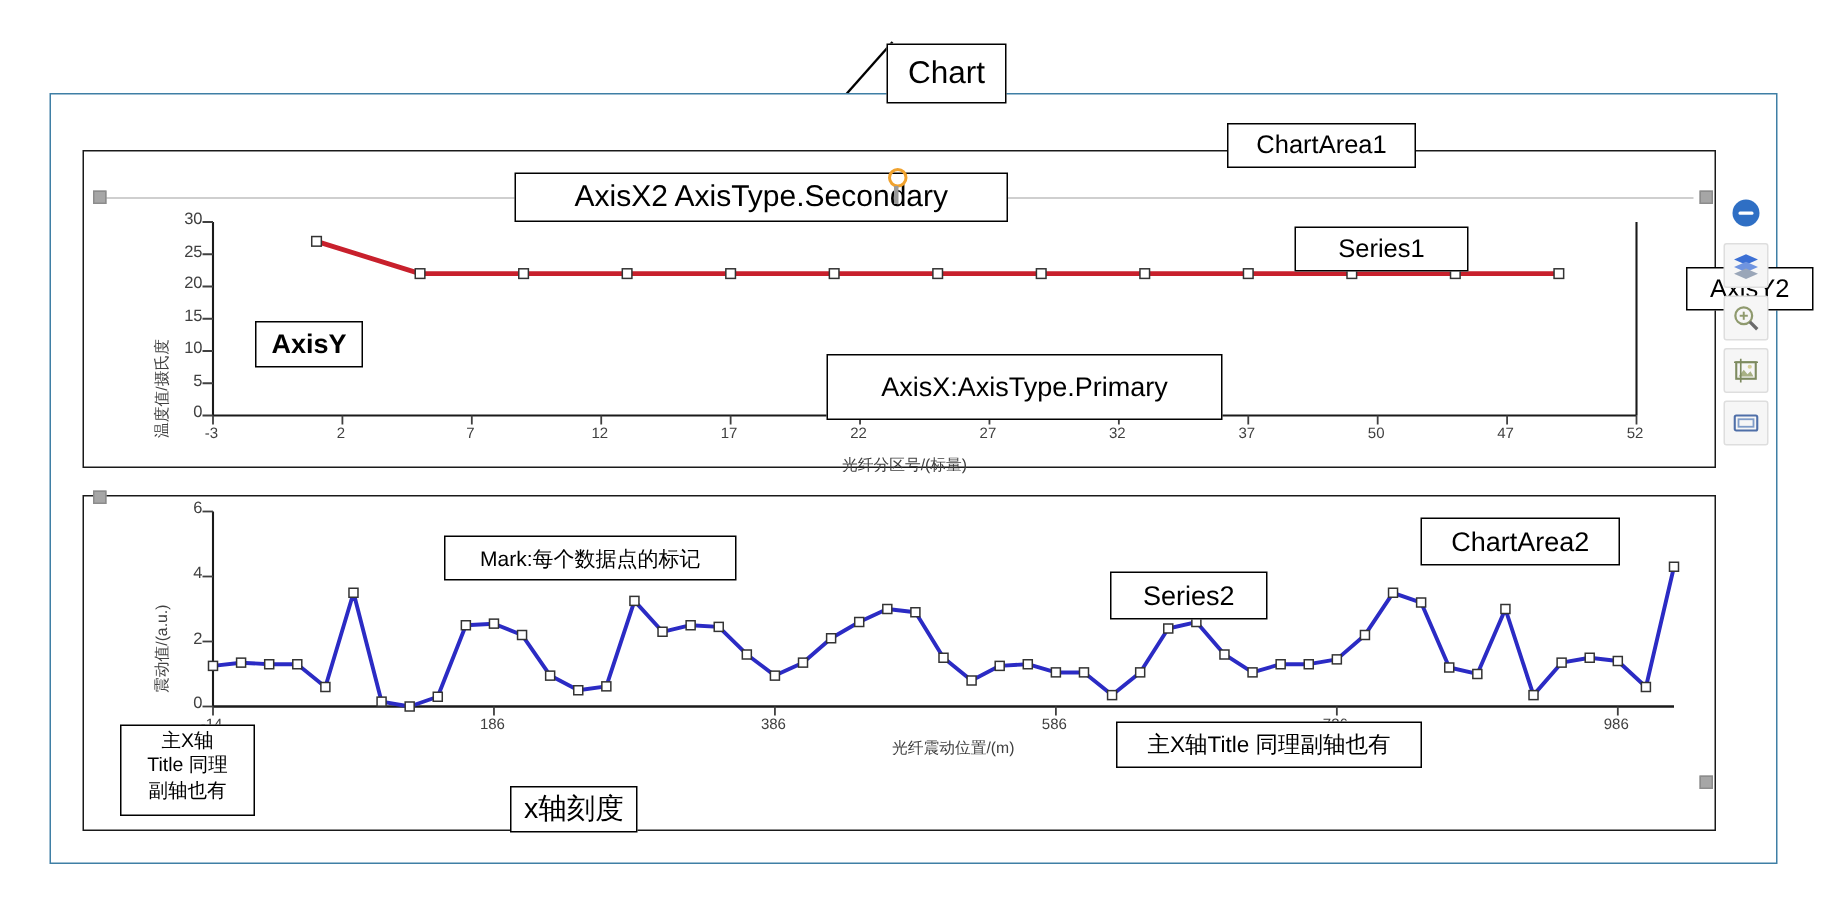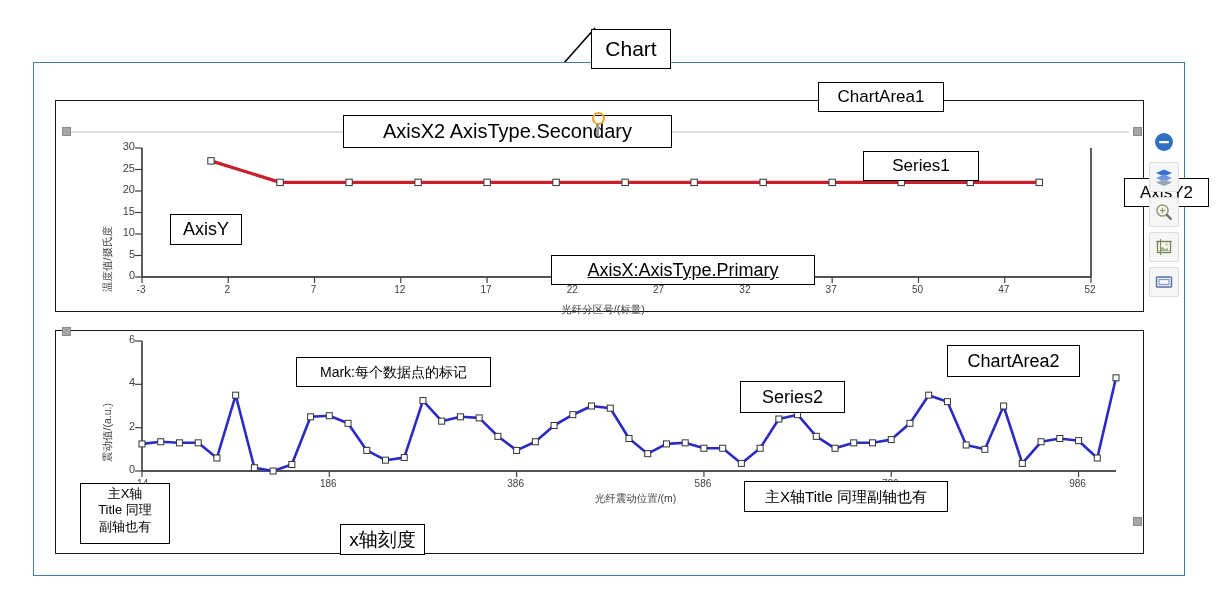--- a/index.html
+++ b/index.html
@@ -367,23 +367,23 @@
   <div class="callout" style="left:591px; top:29px; width:80px; height:40px; font-size:21px;">Chart</div>
 
   <div class="callout" style="left:818px; top:82px; width:126px; height:30px; font-size:17px;">ChartArea1</div>
 
   <div class="callout" style="left:343px; top:115px; width:329px; height:33px; font-size:20px;">AxisX2 AxisType.Secondary</div>
 
   <div class="callout" style="left:863px; top:151px; width:116px; height:30px; font-size:17px;">Series1</div>
 
   <div class="callout" style="left:1124px; top:178px; width:85px; height:29px; font-size:17px;">AxisY2</div>
 
-  <div class="callout" style="left:170px; top:214px; width:72px; height:31px; font-size:18px;">AxisY</div>
-
-  <div class="callout" style="left:551px; top:255px; width:264px; height:30px; font-size:18px;text-decoration:underline;">AxisX:AxisType.Primary</div>
+  <div class="callout" style="left:170px; top:214px; width:72px; height:31px; font-size:18px;font-weight:bold;">AxisY</div>
+
+  <div class="callout" style="left:551px; top:236px; width:264px; height:44px; font-size:18px;">AxisX:AxisType.Primary</div>
 
   <div class="callout" style="left:296px; top:357px; width:195px; height:30px; font-size:14px;">Mark:每个数据点的标记</div>
 
   <div class="callout" style="left:740px; top:381px; width:105px; height:32px; font-size:18px;">Series2</div>
 
   <div class="callout" style="left:947px; top:345px; width:133px; height:32px; font-size:18px;">ChartArea2</div>
 
   <div class="callout" style="left:744px; top:481px; width:204px; height:31px; font-size:15px;">主X轴Title 同理副轴也有</div>
 
   <div class="callout multi" style="left:80px; top:483px; width:90px; height:61px; font-size:13px;">

